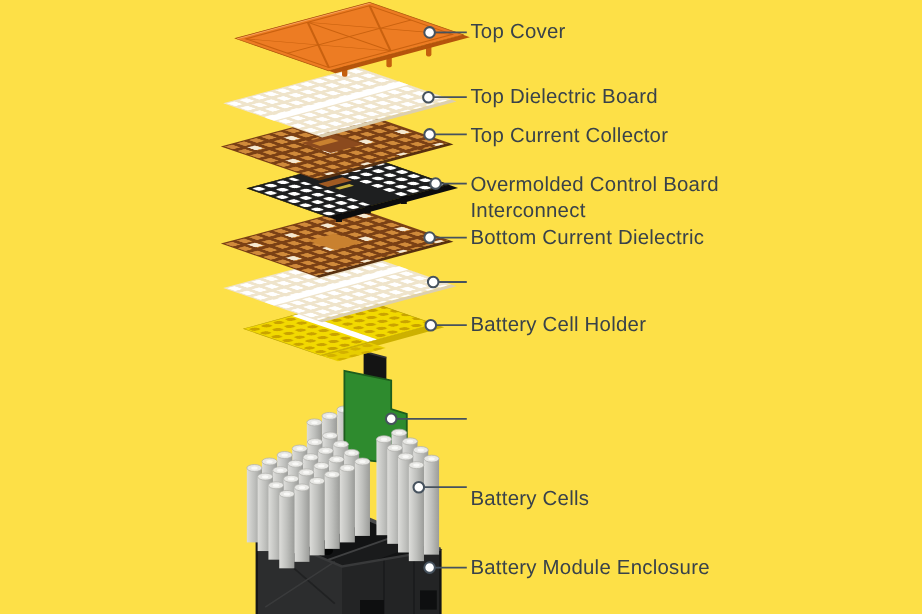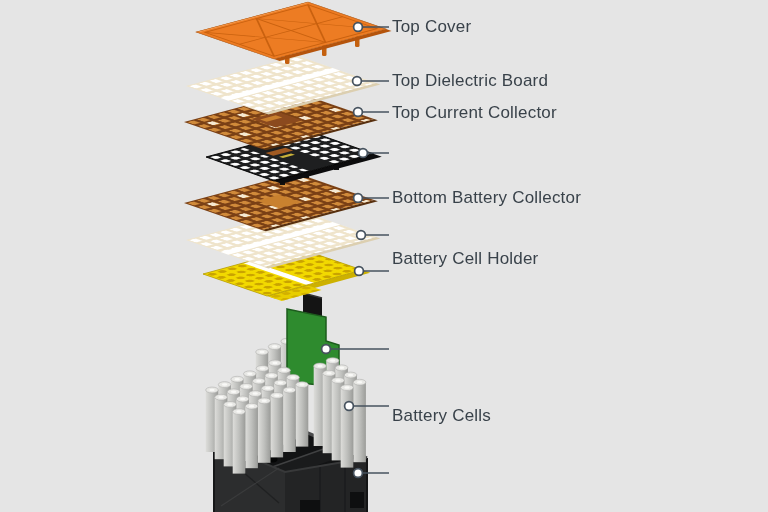--- a/index.html
+++ b/index.html
@@ -1,18 +1,18 @@
 <!DOCTYPE html>
 <html><head>
 <meta charset="utf-8">
 <style>
   html,body{margin:0;padding:0;background:#fff;}
   #stage{
     position:relative;width:768px;height:512px;overflow:hidden;
-    background:#e5e5e5;font-family:"Liberation Sans", sans-serif;text-decoration:underline;
+    background:#fde047;font-family:"Liberation Sans", sans-serif;text-decoration:underline;
   }
   #art{position:absolute;left:0;top:0;}
   .lbl{
     position:absolute;left:392px;transform:translateY(-50%);
     font-size:17px;line-height:22px;letter-spacing:.2px;color:#39424A;
     white-space:nowrap;
   }
   .lbl.wrap{white-space:normal;width:212px;}
 </style>
 </head>
@@ -294,16 +294,18 @@
         <line x1="349" y1="406" x2="389" y2="406"></line>
         <circle cx="349" cy="406" r="4.4" stroke-width="1.7"></circle>
         <line x1="358" y1="473" x2="389" y2="473"></line>
         <circle cx="358" cy="473" r="4.4" stroke-width="1.7"></circle>
       </g>
 </svg>
 
   <div class="lbl" style="top:27px">Top Cover</div>
   <div class="lbl" style="top:81px">Top Dielectric Board</div>
   <div class="lbl" style="top:113px">Top Current Collector</div>
-  <div class="lbl" style="top:198px">Bottom Battery Collector</div>
-  <div class="lbl" style="top:259px">Battery Cell Holder</div>
+  <div class="lbl wrap" style="top:165px">Overmolded Control Board Interconnect</div>
+  <div class="lbl" style="top:198px">Bottom Current Dielectric</div>
+  <div class="lbl" style="top:271px">Battery Cell Holder</div>
   <div class="lbl" style="top:416px">Battery Cells</div>
+  <div class="lbl" style="top:473px">Battery Module Enclosure</div>
 </div>
 
 </body></html>

